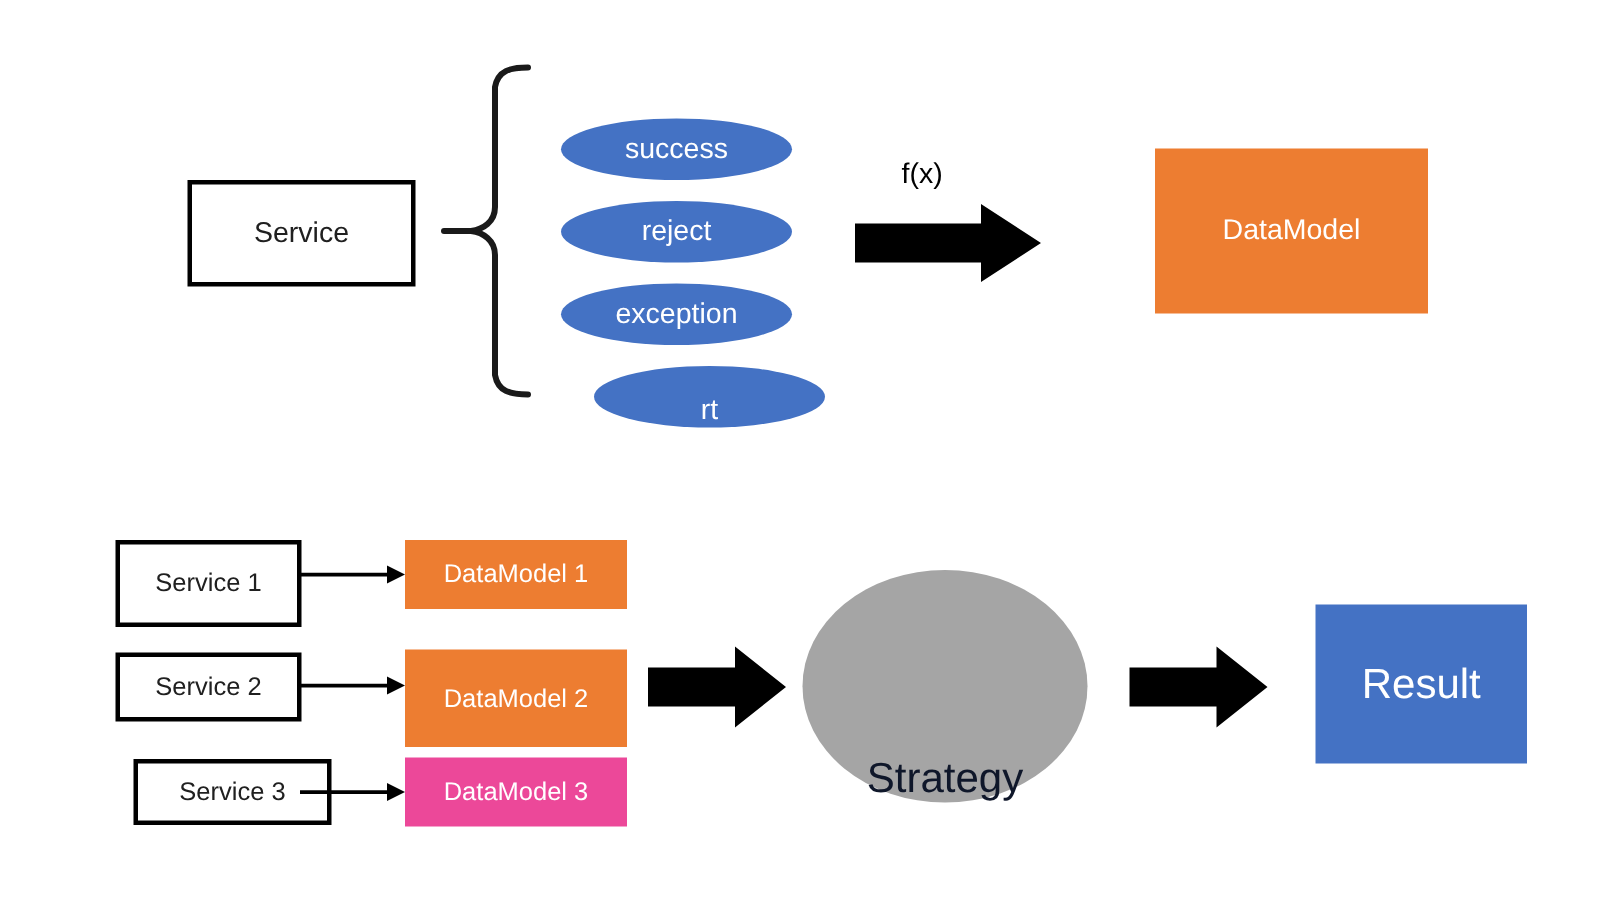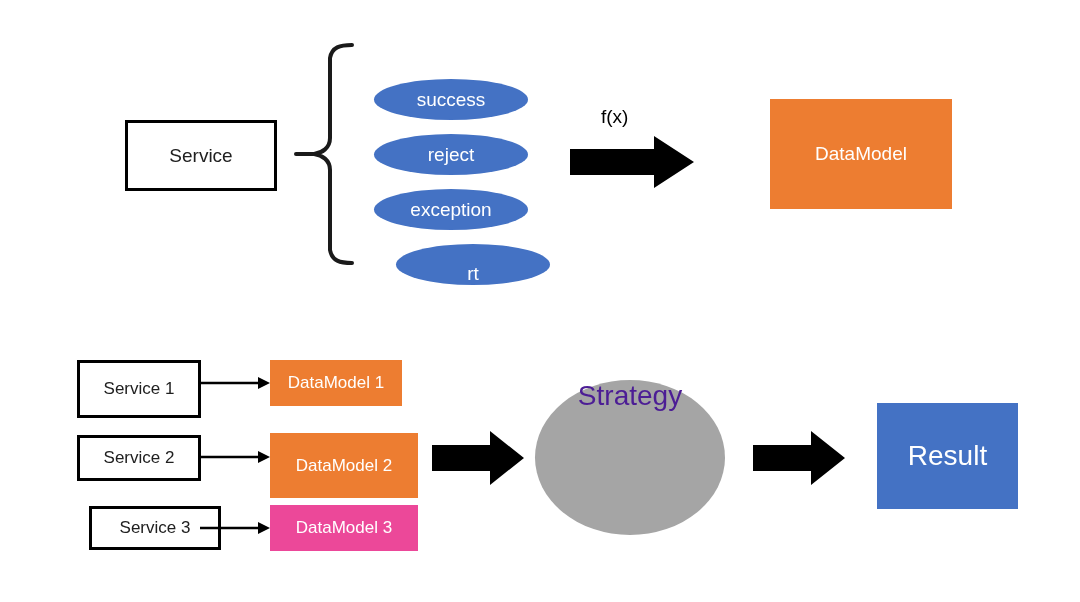--- a/index.html
+++ b/index.html
@@ -39,23 +39,23 @@
     border-radius: 50%;
     display: flex;
     align-items: center;
     justify-content: center;
     color: #ffffff;
   }
   .circle {
     box-sizing: border-box;
     border-radius: 50%;
     display: flex;
-    align-items: flex-start;
+    align-items: flex-end;
     justify-content: center;
-    color: #4c1d95;
+    color: #0f172a;
   }
   .plain-text {
     color: #000000;
     white-space: nowrap;
   }
   svg { display: block; overflow: visible; }
 </style>
 </head>
 <body>
 
@@ -107,21 +107,21 @@
 
   <div class="abs box-outline" style="left:77px; top:360px; width:124px; height:58px; font-size:17px;">
     <span>Service 1</span>
   </div>
   <div class="abs" style="left:200px; top:374px; width:70px; height:18px;">
     <svg width="70" height="18" viewBox="0 0 70 18" aria-hidden="true">
       <line x1="0" y1="9" x2="58" y2="9" stroke="#000000" stroke-width="2.5"></line>
       <path d="M 58 3 L 70 9 L 58 15 Z" fill="#000000"></path>
     </svg>
   </div>
-  <div class="abs box-fill" style="left:270px; top:360px; width:132px; height:46px; background:#ED7D31; font-size:17px;">
+  <div class="abs box-fill" style="left:270px; top:360px; width:148px; height:46px; background:#ED7D31; font-size:17px;">
     <span>DataModel 1</span>
   </div>
 
   <div class="abs box-outline" style="left:77px; top:435px; width:124px; height:46px; font-size:17px;">
     <span>Service 2</span>
   </div>
   <div class="abs" style="left:200px; top:448px; width:70px; height:18px;">
     <svg width="70" height="18" viewBox="0 0 70 18" aria-hidden="true">
       <line x1="0" y1="9" x2="58" y2="9" stroke="#000000" stroke-width="2.5"></line>
       <path d="M 58 3 L 70 9 L 58 15 Z" fill="#000000"></path>

